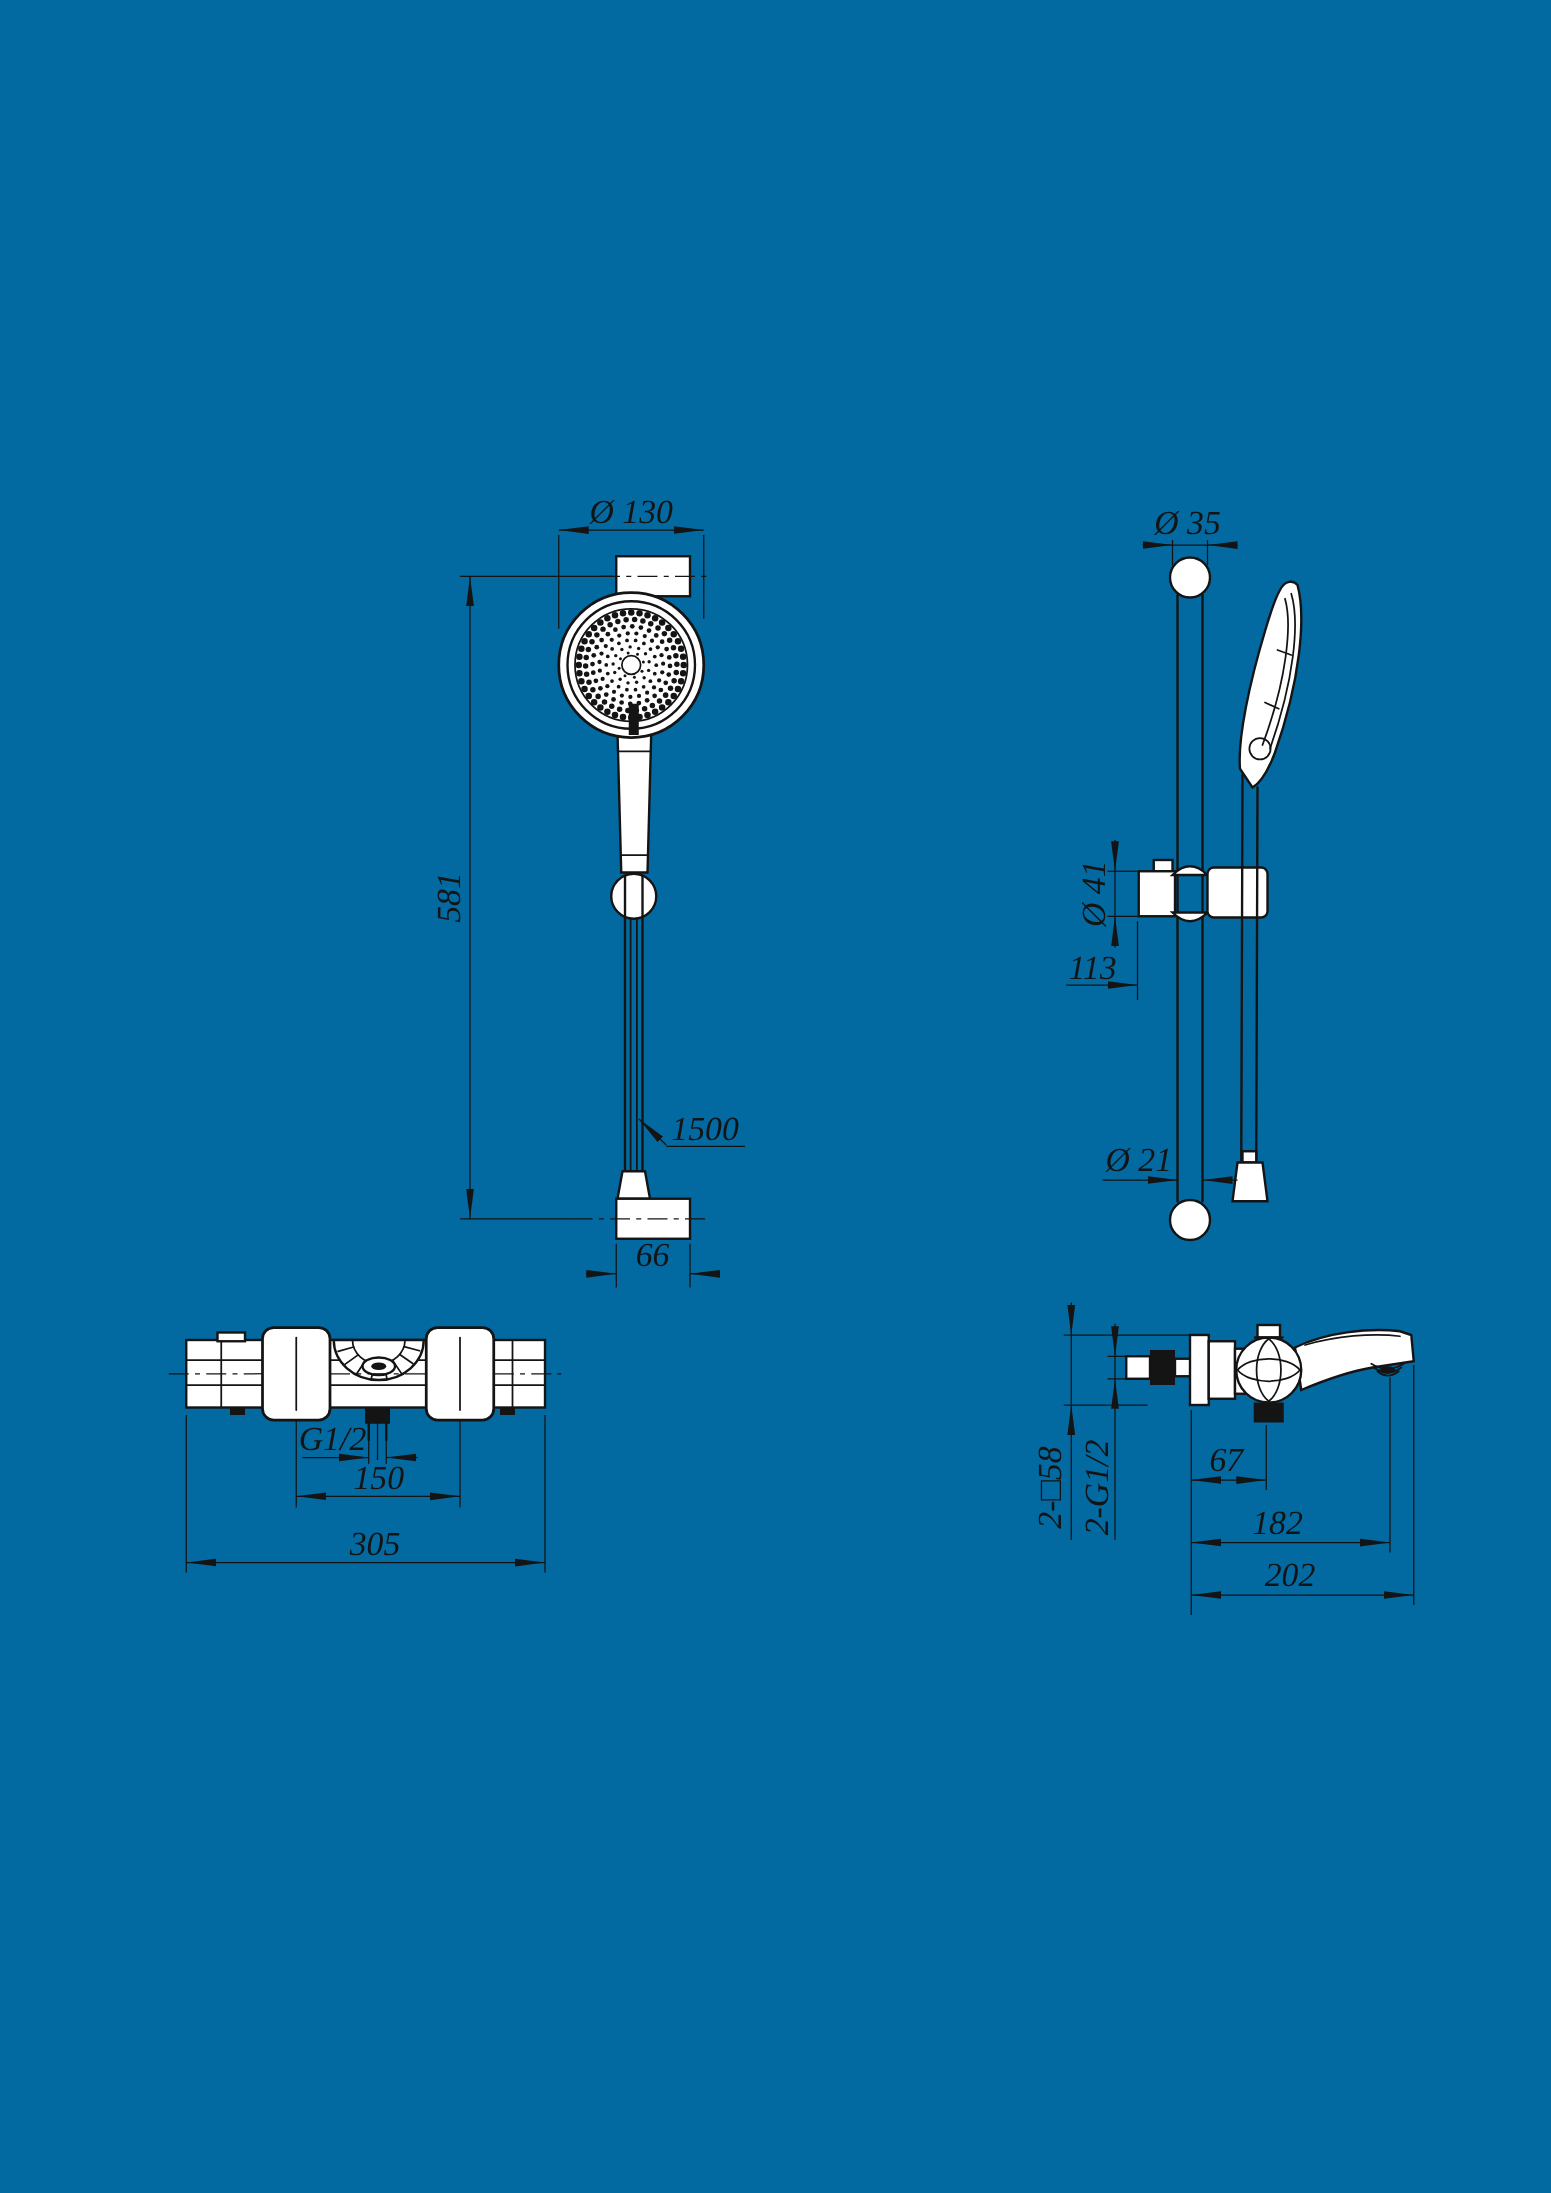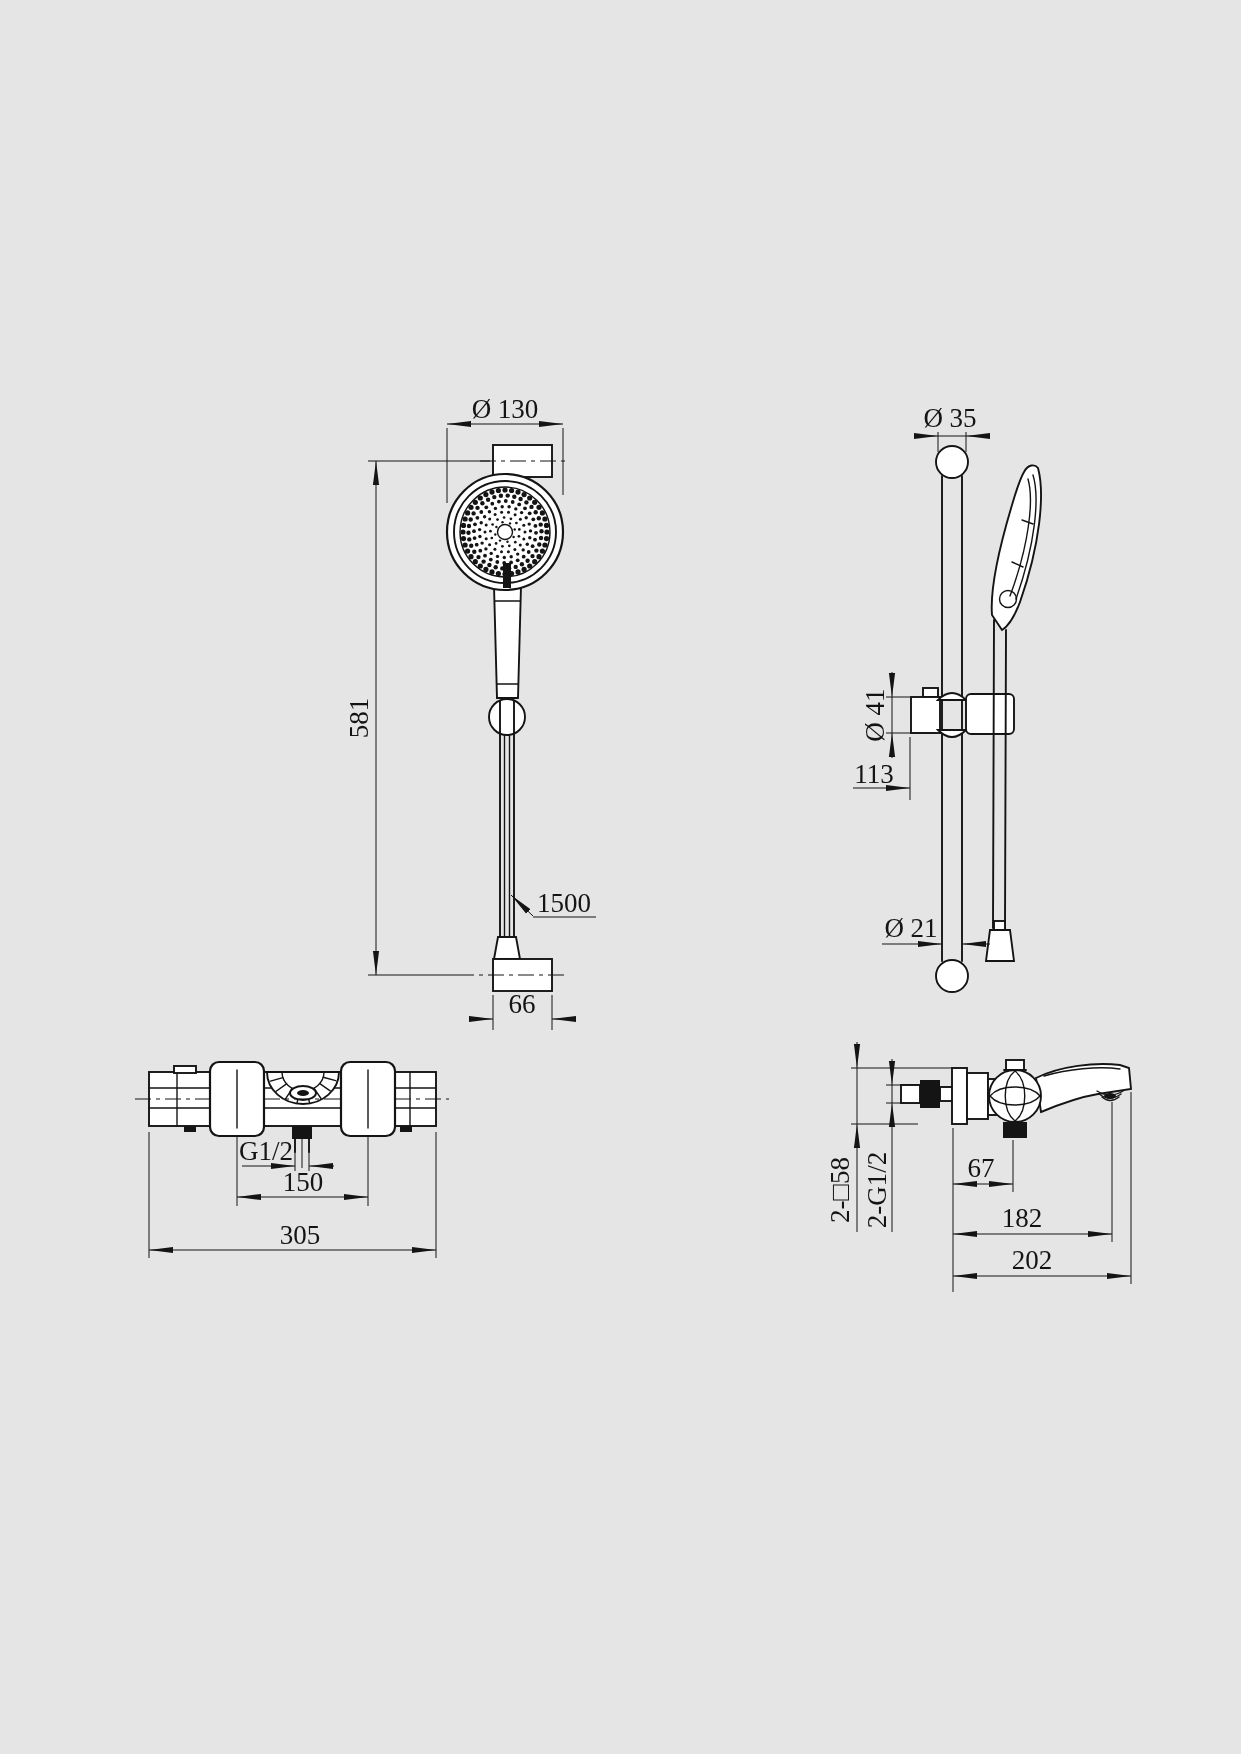--- a/index.html
+++ b/index.html
@@ -1,16 +1,16 @@
 <!DOCTYPE html>
 <html><head>
 <meta charset="utf-8">
 <style>
   html,body{margin:0;padding:0;background:#fff;}
-  .sheet{position:relative;width:1241px;height:1754px;background:#e5e5e5;overflow:hidden;}
+  .sheet{position:relative;width:1241px;height:1754px;background:#0369a1;overflow:hidden;font-style:italic;}
   svg{position:absolute;left:0;top:0;}
   svg *{vector-effect:none;}
   .o2{stroke:#141414;stroke-width:2.2;fill:none;stroke-linecap:round;}
   .o {stroke:#141414;stroke-width:1.9;fill:none;stroke-linecap:round;}
   .m {stroke:#141414;stroke-width:1.4;fill:none;stroke-linecap:round;}
   .t {stroke:#141414;stroke-width:1;fill:none;}
   .cl{stroke:#141414;stroke-width:1;fill:none;stroke-dasharray:16 5 4 5;}
   .wf{fill:#ffffff;}
   .bf{fill:#141414;stroke:none;}
   text{font-family:"Liberation Serif","DejaVu Serif",serif;font-size:27px;fill:#141414;text-anchor:middle;}

